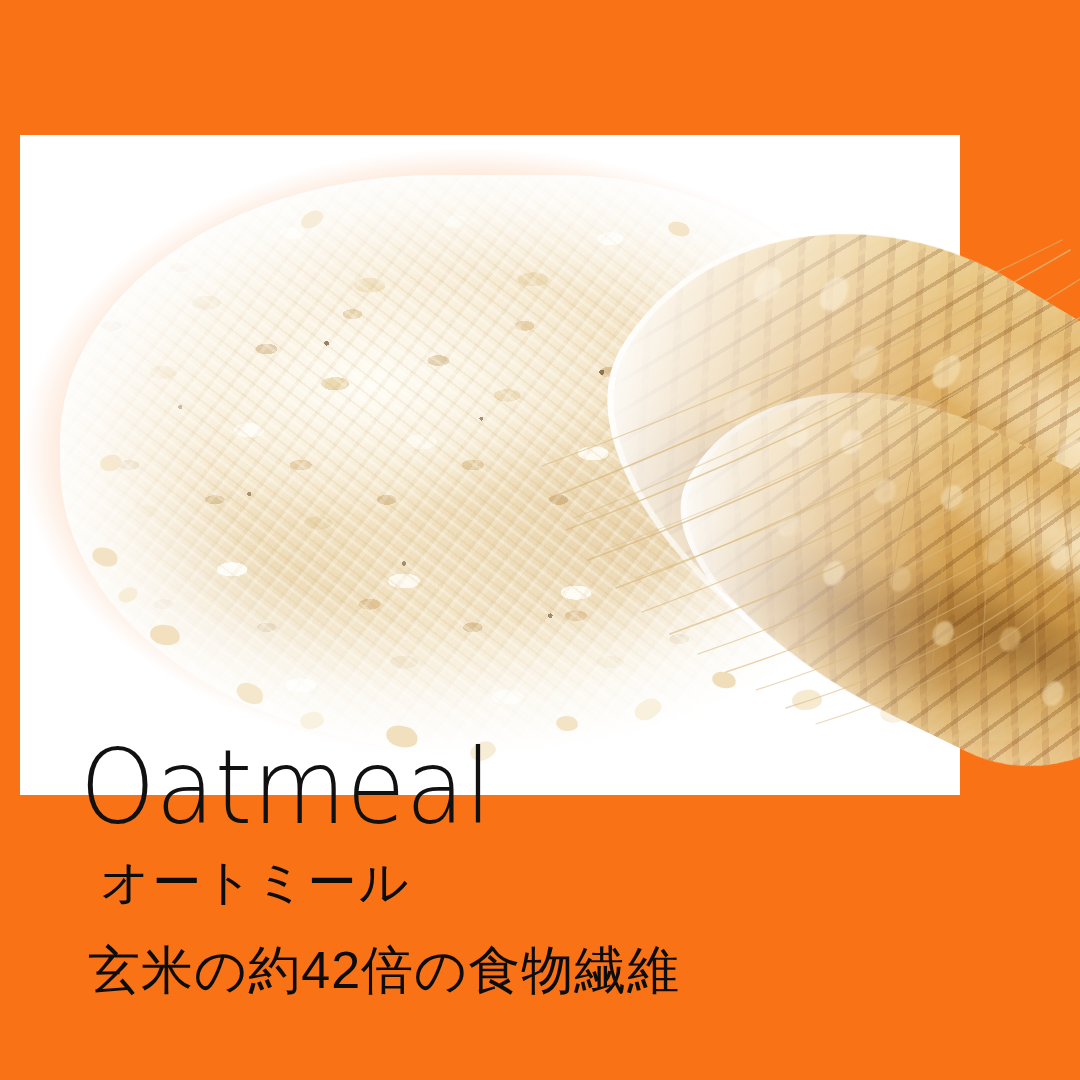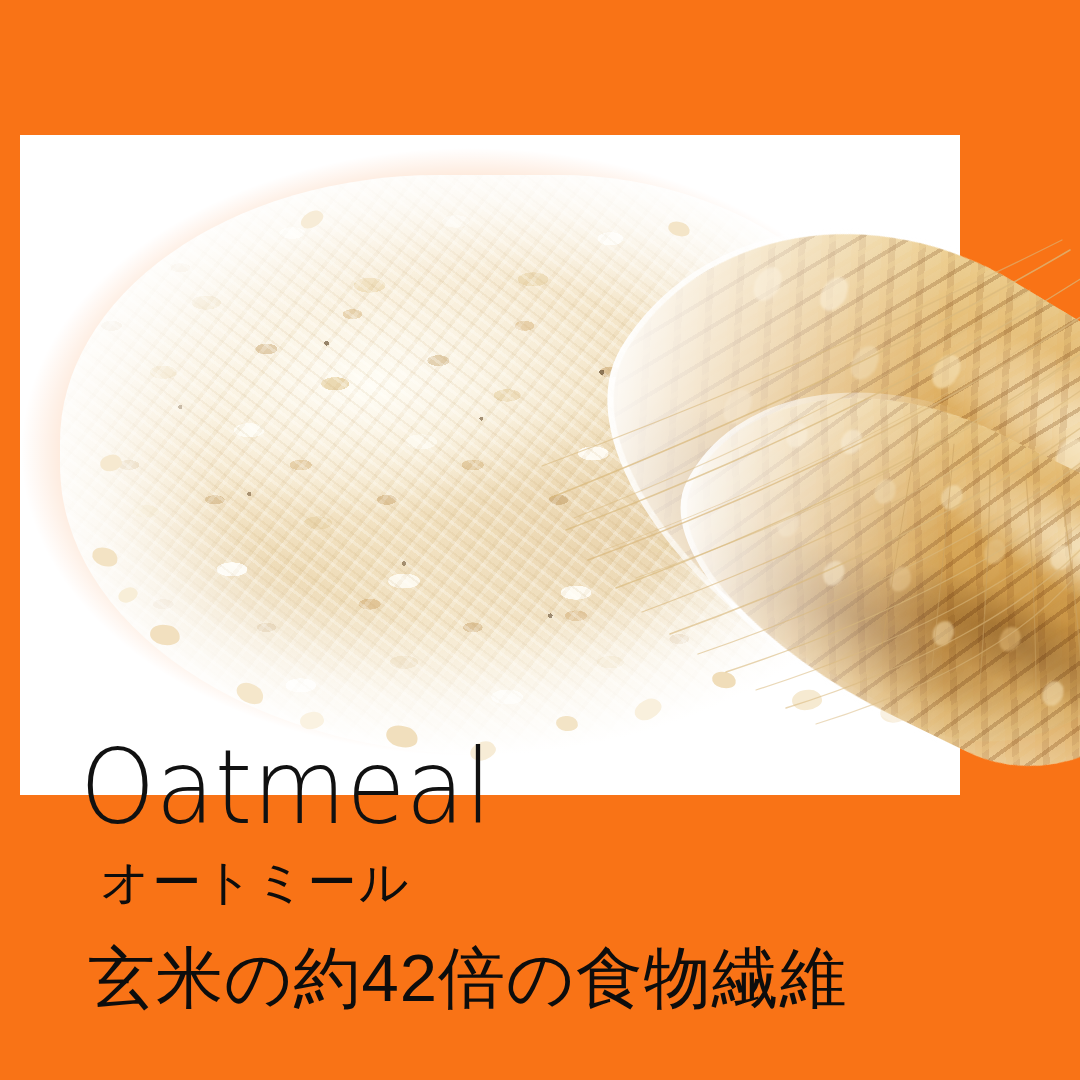--- a/index.html
+++ b/index.html
@@ -274,21 +274,21 @@
     font-weight: 400;
     letter-spacing: 2px;
     color: #0d0d0d;
     white-space: nowrap;
     margin-left: 8px;
   }
   #subtitle-ja {
     position: absolute;
     left: 88px;
     top: 944px;
-    font-size: 67px;
+    font-size: 52px;
     line-height: 1;
     font-weight: 400;
     letter-spacing: 1px;
     color: #0d0d0d;
     white-space: nowrap;
   }
 </style>
 </head>
 <body>
 

